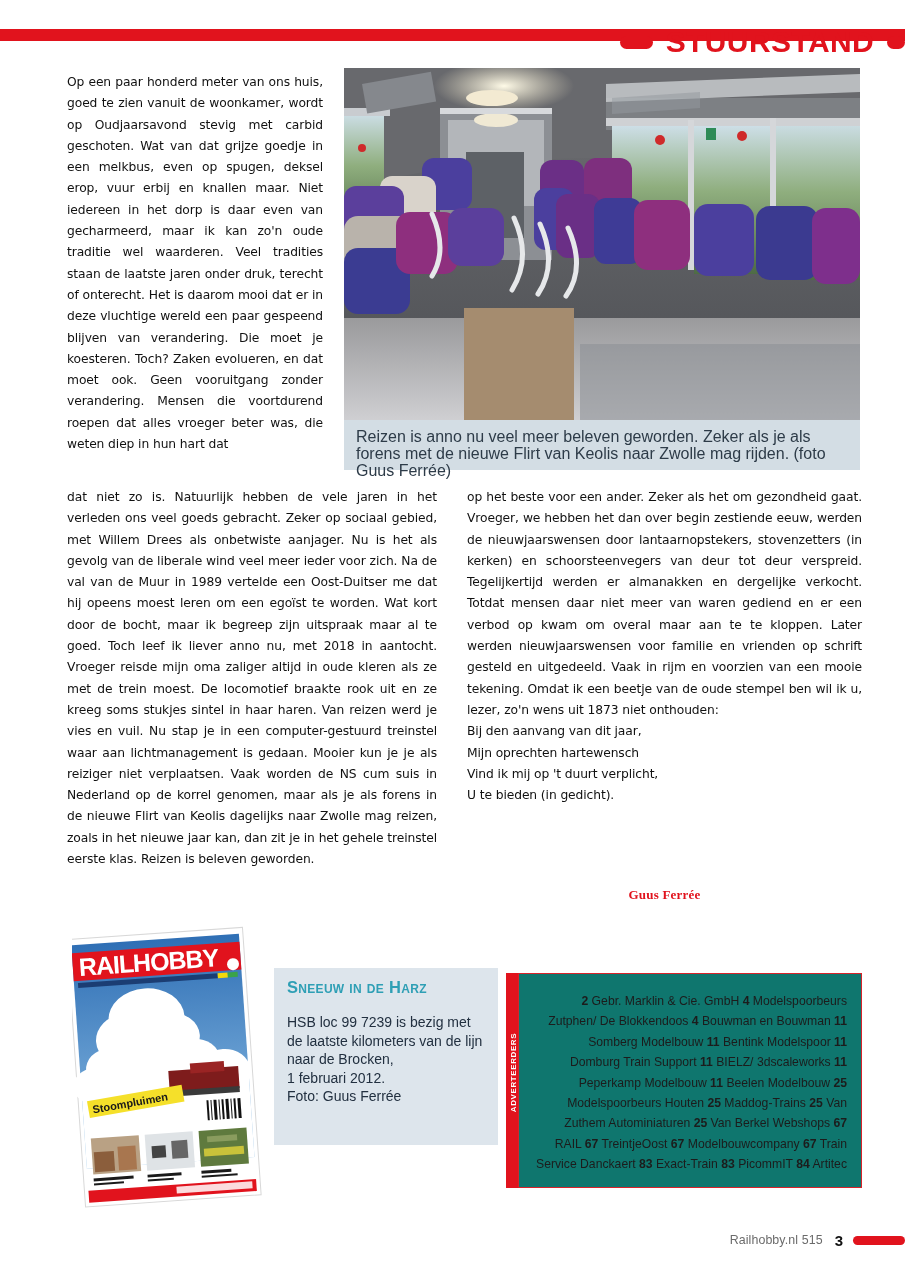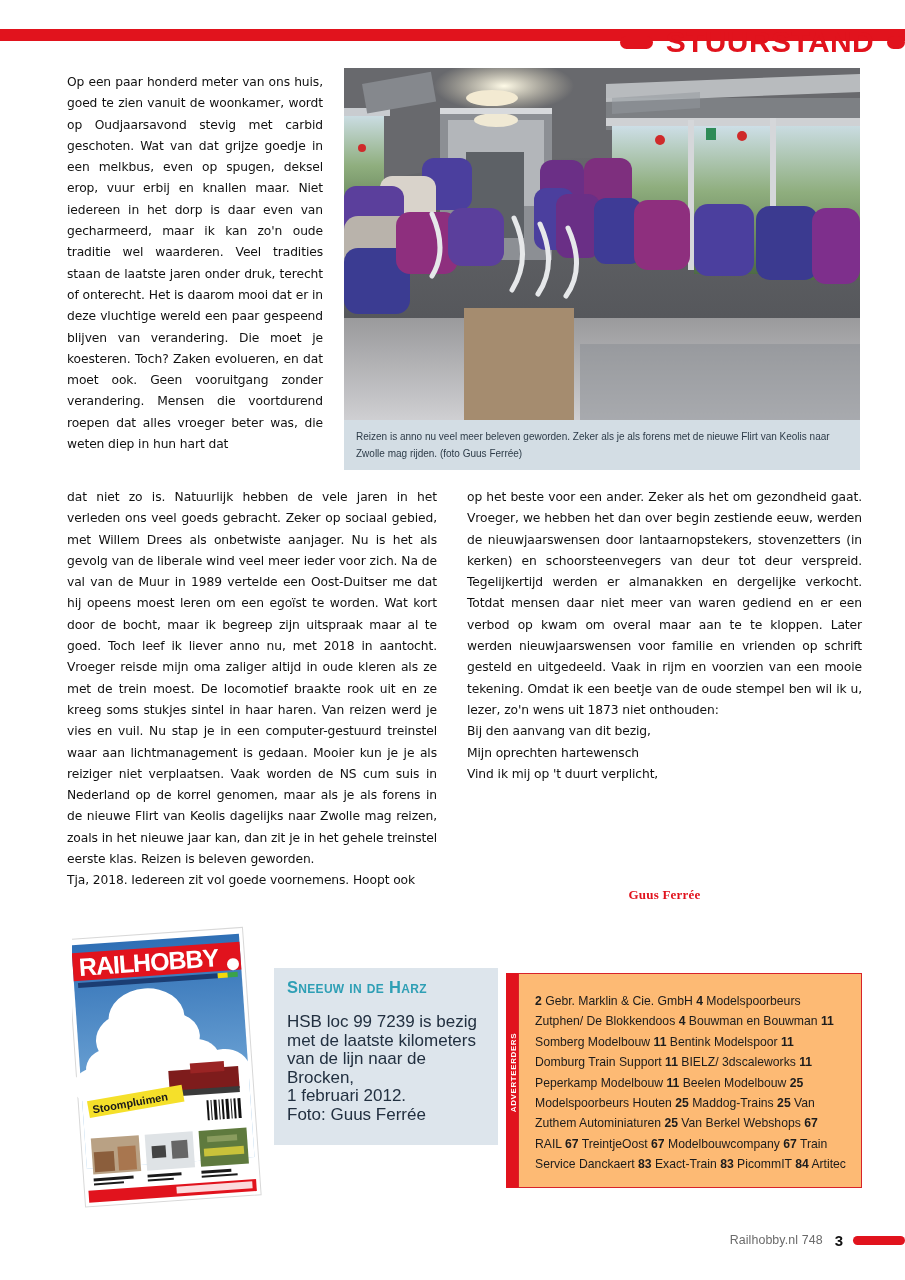--- a/index.html
+++ b/index.html
@@ -103,21 +103,21 @@
   .photo svg { display: block; }
 
   .photo-caption {
     position: absolute;
     left: 344px; top: 420px;
     width: 516px; height: 50px;
     background: #d3dde4;
     box-sizing: border-box;
     padding: 8px 12px 0 12px;
     font-family: "Liberation Sans", sans-serif;
-    font-size: 10px;
+    font-size: 16px;
     line-height: 17px;
     color: #2d3b48;
   }
 
   
   .cover-thumb {
     position: absolute;
     left: 72px; top: 925px;
     width: 190px; height: 285px;
   }
@@ -142,33 +142,34 @@
   }
   .cover-subtitle {
     color: #2e9fb5;
     font-size: 16.5px;
     font-weight: bold;
     font-variant: small-caps;
     letter-spacing: 0.3px;
     margin-bottom: 16px;
   }
   .cover-desc {
-    font-size: 17px;
+    font-size: 14px;
     line-height: 18.6px;
     color: #223040;
   }
 
   
   .ads-box {
     position: absolute;
     left: 518px; top: 973px;
     width: 344px; height: 215px;
     border: 1.4px solid #d8232a;
     box-sizing: border-box;
-    background: #fdba74;
+    background: #0f766e;
+    text-align: right;
   }
   .ads-spine {
     position: absolute;
     left: 506px; top: 973px;
     width: 15px; height: 215px;
     background: #e1131d;
   }
   .ads-spine-label {
     position: absolute;
     left: -60px; top: 95px;
@@ -323,28 +324,28 @@
     </g>
   </svg>
 </div>
 
 <div class="photo-caption">Reizen is anno nu veel meer beleven geworden. Zeker als je als forens met de nieuwe Flirt van Keolis naar Zwolle mag rijden. (foto Guus Ferrée)</div>
 
 <div class="col-narrow article-text">Op een paar honderd meter van ons huis, goed te zien vanuit de woonkamer, wordt op Oudjaarsavond stevig met carbid geschoten. Wat van dat grijze goedje in een melkbus, even op spugen, deksel erop, vuur erbij en knallen maar. Niet iedereen in het dorp is daar even van gecharmeerd, maar ik kan zo'n oude traditie wel waarderen. Veel tradities staan de laatste jaren onder druk, terecht of onterecht. Het is daarom mooi dat er in deze vluchtige wereld een paar gespeend blijven van verandering. Die moet je koesteren. Toch? Zaken evolueren, en dat moet ook. Geen vooruitgang zonder verandering. Mensen die voortdurend roepen dat alles vroeger beter was, die weten diep in hun hart dat</div>
 
 <div class="col-left-lower article-text">
   <div>dat niet zo is. Natuurlijk hebben de vele jaren in het verleden ons veel goeds gebracht. Zeker op sociaal gebied, met Willem Drees als onbetwiste aanjager. Nu is het als gevolg van de liberale wind veel meer ieder voor zich. Na de val van de Muur in 1989 vertelde een Oost-Duitser me dat hij opeens moest leren om een egoïst te worden. Wat kort door de bocht, maar ik begreep zijn uitspraak maar al te goed. Toch leef ik liever anno nu, met 2018 in aantocht. Vroeger reisde mijn oma zaliger altijd in oude kleren als ze met de trein moest. De locomotief braakte rook uit en ze kreeg soms stukjes sintel in haar haren. Van reizen werd je vies en vuil. Nu stap je in een computer-gestuurd treinstel waar aan lichtmanagement is gedaan. Mooier kun je je als reiziger niet verplaatsen. Vaak worden de NS cum suis in Nederland op de korrel genomen, maar als je als forens in de nieuwe Flirt van Keolis dagelijks naar Zwolle mag reizen, zoals in het nieuwe jaar kan, dan zit je in het gehele treinstel eerste klas. Reizen is beleven geworden.</div>
-  <div style="text-align:left;">Tja, 2018. Iedereen zit vol goede voornemens. Hoopt ook</div>
 </div>
 
 <div class="col-right-lower article-text">
   <div>op het beste voor een ander. Zeker als het om gezondheid gaat. Vroeger, we hebben het dan over begin zestiende eeuw, werden de nieuwjaarswensen door lantaarnopstekers, stovenzetters (in kerken) en schoorsteenvegers van deur tot deur verspreid. Tegelijkertijd werden er almanakken en dergelijke verkocht. Totdat mensen daar niet meer van waren gediend en er een verbod op kwam om overal maar aan te te kloppen. Later werden nieuwjaarswensen voor familie en vrienden op schrift gesteld en uitgedeeld. Vaak in rijm en voorzien van een mooie tekening. Omdat ik een beetje van de oude stempel ben wil ik u, lezer, zo'n wens uit 1873 niet onthouden:</div>
-  <div class="poem-line">Bij den aanvang van dit bezig,</div>
+  <div class="poem-line">Bij den aanvang van dit jaar,</div>
   <div class="poem-line">Mijn oprechten hartewensch</div>
   <div class="poem-line">Vind ik mij op 't duurt verplicht,</div>
+  <div class="poem-line">U te bieden (in gedicht).</div>
 </div>
 
 <div class="signature">Guus Ferrée</div>
 
 <div class="cover-thumb">
   <svg width="190" height="285" viewBox="0 0 190 285">
     <defs>
       <linearGradient id="sky" x1="0" y1="0" x2="0" y2="1">
         <stop offset="0" stop-color="#2f6fb5"></stop>
           <stop offset="1" stop-color="#8fc0e6"></stop>
@@ -432,16 +433,16 @@
 </div>
 
 <div class="ads-spine">
   <div class="ads-spine-label">ADVERTEERDERS</div>
 </div>
 <div class="ads-box">
   <div class="ads-text"><b>2</b><span> Gebr. Marklin &amp; Cie. GmbH </span><b>4</b><span> Modelspoorbeurs Zutphen/ De Blokkendoos </span><b>4</b><span> Bouwman en Bouwman </span><b>11</b><span> Somberg Modelbouw </span><b>11</b><span> Bentink Modelspoor </span><b>11</b><span> Domburg Train Support </span><b>11</b><span> BIELZ/ 3dscaleworks </span><b>11</b><span> Peperkamp Modelbouw </span><b>11</b><span> Beelen Modelbouw </span><b>25</b><span> Modelspoorbeurs Houten </span><b>25</b><span> Maddog-Trains </span><b>25</b><span> Van Zuthem Autominiaturen </span><b>25</b><span> Van Berkel Webshops </span><b>67</b><span> RAIL </span><b>67</b><span> TreintjeOost </span><b>67</b><span> Modelbouwcompany </span><b>67</b><span> Train Service Danckaert </span><b>83</b><span> Exact-Train </span><b>83</b><span> PicommIT </span><b>84</b><span> Artitec</span></div>
 </div>
 
 <div class="footer">
-  <span class="footer-site">Railhobby.nl 748</span>
+  <span class="footer-site">Railhobby.nl 515</span>
   <span class="footer-page">3</span>
   <span class="footer-dash"></span>
 </div>
 
 </body></html>

